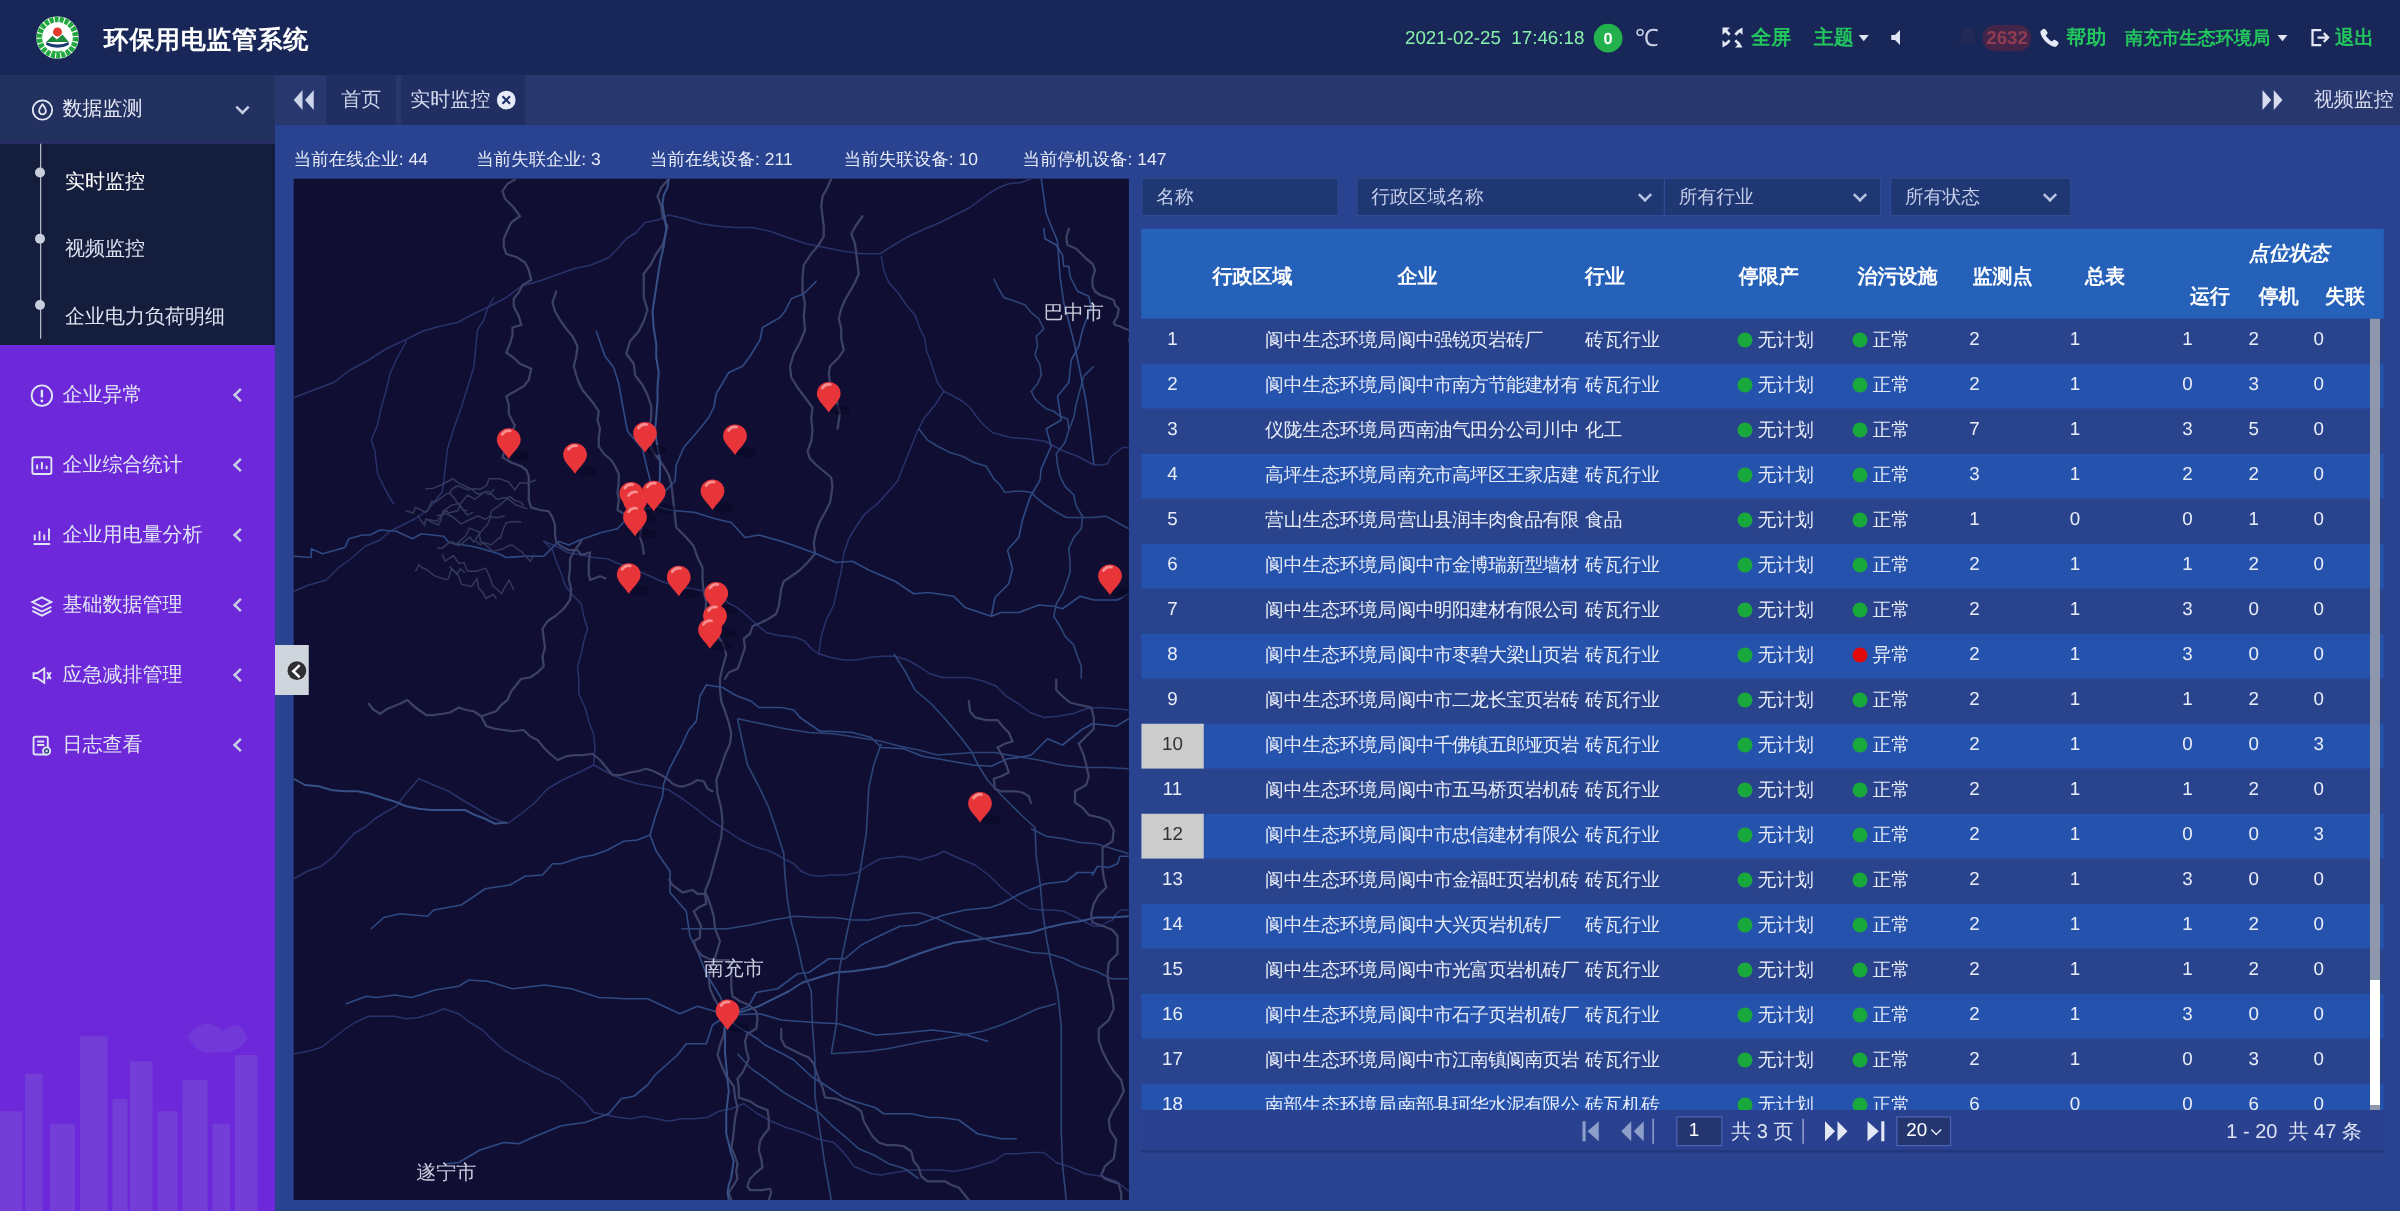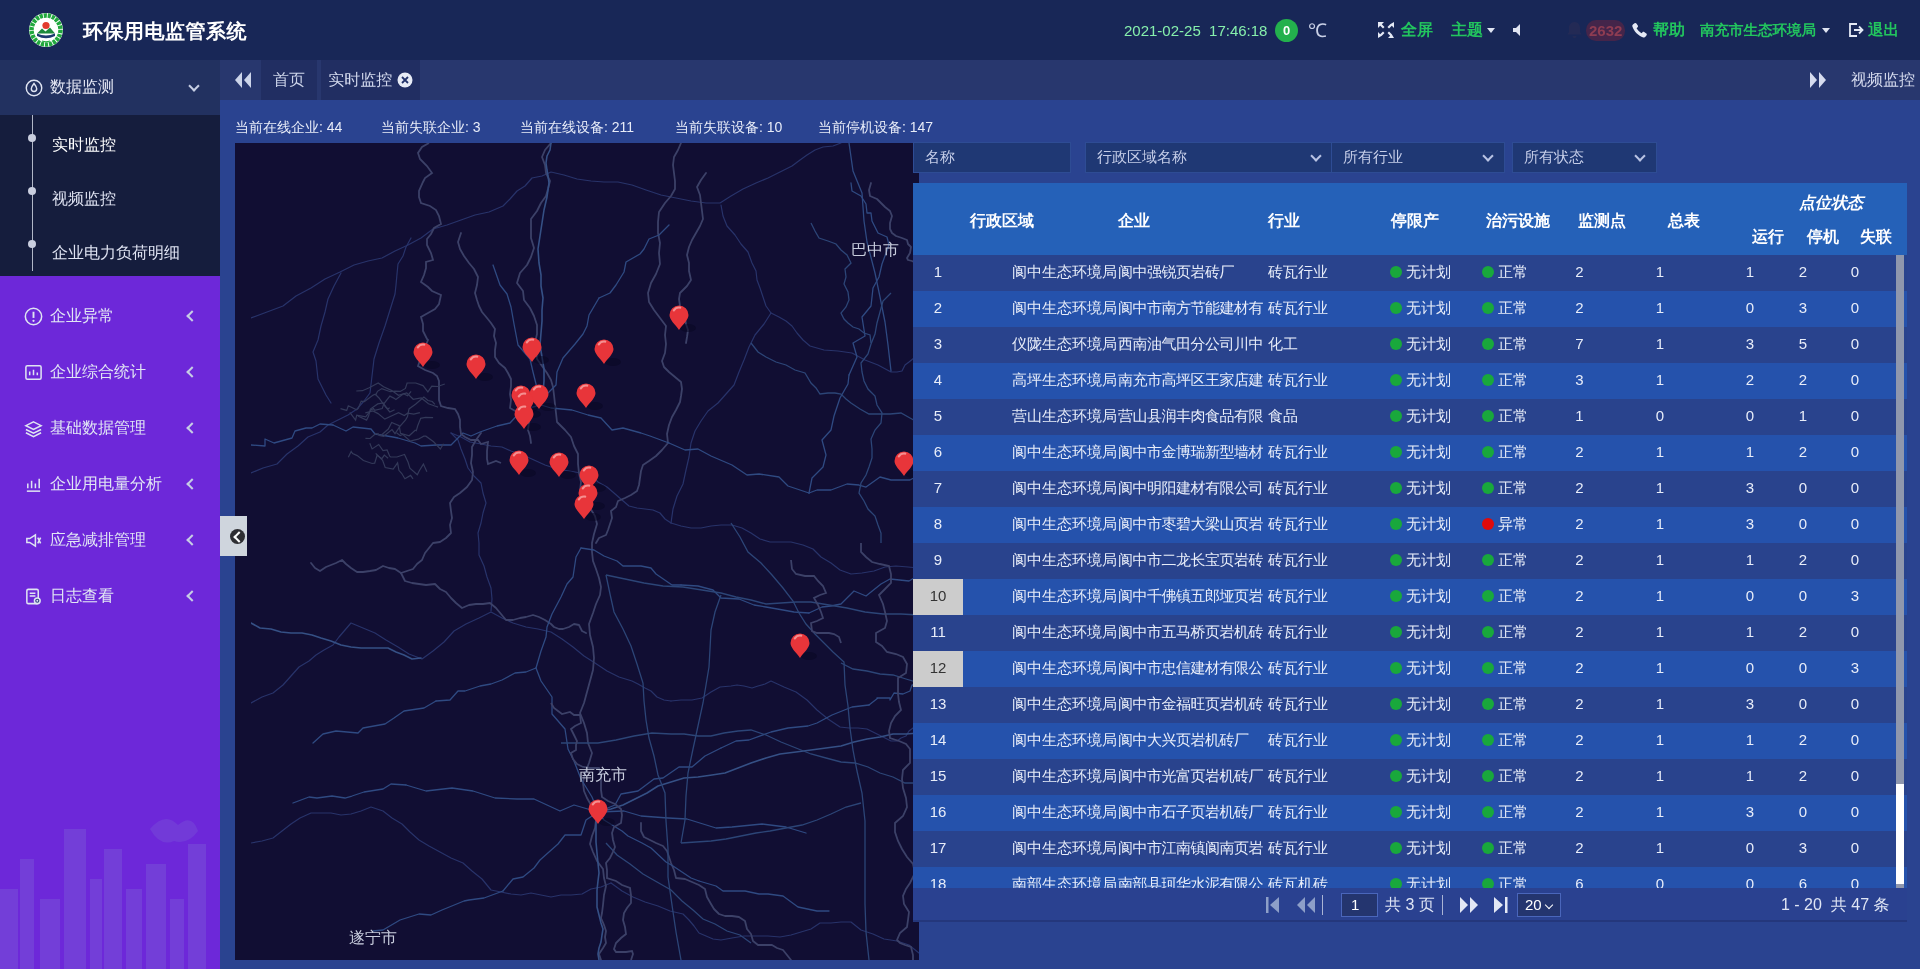--- a/index.html
+++ b/index.html
@@ -50,21 +50,21 @@
 #tab1 { left:41px; width:56px; }
 #tab2 { left:101px; width:99px; background:#212e62; color:#d4daee; }
 #arrL { position:absolute; left:12px; top:10px; }
 #closeops { position:absolute; right:5px; top:0; height:40px; display:flex; align-items:center; gap:22px; color:#d7dcef; font-size:16px; }
 
 
 #stats { position:absolute; left:220px; top:100px; width:1376px; height:43px; color:#e8ecf8; font-size:14px; }
 #stats span { position:absolute; top:19px; }
 
 
-#map { position:absolute; left:235px; top:143px; width:668px; height:817px; background:#110e33;padding-left:16px; }
+#map { position:absolute; left:235px; top:143px; width:668px; height:817px; background:#110e33; }
 #collapser { position:absolute; left:220px; top:516px; width:27px; height:40px; background:#cfd5dd; z-index:26; }
 #collapser .circ { position:absolute; left:10px; top:13px; width:15px; height:15px; border-radius:50%; background:#2e2e33; }
 #collapser .circ:after { content:""; position:absolute; left:5px; top:3.5px; width:6px; height:6px; border-left:2.2px solid #fff; border-bottom:2.2px solid #fff; transform:rotate(45deg); }
 
 
 #rp { position:absolute; left:913px; top:142px; }
 .fbox { position:absolute; top:0; height:31px; background:#1f3874; border:1px solid #2e4c94; color:#c5cde8; font-size:15px; display:flex; align-items:center; padding:0 11px; }
 #f1 { left:0; width:158px; }
 #f2 { left:172px; width:248px; }
 #f3 { left:418px; width:174px; }
@@ -194,33 +194,33 @@
   <div class="mi">
     <svg class="ic" viewBox="0 0 20 20" fill="none" stroke="#dfe4f2" stroke-width="1.6">
         <rect x="2" y="3" width="16" height="14" rx="1.5"></rect>
         <path d="M6 13 L6 9 M10 13 L10 7 M14 13 L14 10"></path>
       </svg>
     <span class="tx">企业综合统计</span>
       <span class="ch chl"></span>
   </div>
   <div class="mi">
     <svg class="ic" viewBox="0 0 20 20" fill="none" stroke="#dfe4f2" stroke-width="1.6">
+        <path d="M3 17 L17 17"></path>
+        <path d="M4 14 L4 9 M8 14 L8 6 M12 14 L12 9 M16 14 L16 4"></path>
+      </svg>
+    <span class="tx">企业用电量分析</span>
+      <span class="ch chl"></span>
+  </div>
+  <div class="mi">
+    <svg class="ic" viewBox="0 0 20 20" fill="none" stroke="#dfe4f2" stroke-width="1.6">
         <path d="M10 3 L18 7 L10 11 L2 7 Z"></path>
         <path d="M2 11 L10 15 L18 11"></path>
         <path d="M2 14.5 L10 18.5 L18 14.5"></path>
       </svg>
     <span class="tx">基础数据管理</span>
-      <span class="ch chl"></span>
-  </div>
-  <div class="mi">
-    <svg class="ic" viewBox="0 0 20 20" fill="none" stroke="#dfe4f2" stroke-width="1.6">
-        <path d="M3 17 L17 17"></path>
-        <path d="M4 14 L4 9 M8 14 L8 6 M12 14 L12 9 M16 14 L16 4"></path>
-      </svg>
-    <span class="tx">企业用电量分析</span>
       <span class="ch chl"></span>
   </div>
   <div class="mi">
     <svg class="ic" viewBox="0 0 20 20" fill="none" stroke="#dfe4f2" stroke-width="1.6">
         <path d="M3 8 L3 12 L6 12 L12 16 L12 4 L6 8 Z"></path>
         <path d="M14.5 7 L17.5 13 M17.5 7 L14.5 13"></path>
       </svg>
     <span class="tx">应急减排管理</span>
       <span class="ch chl"></span>
   </div>

